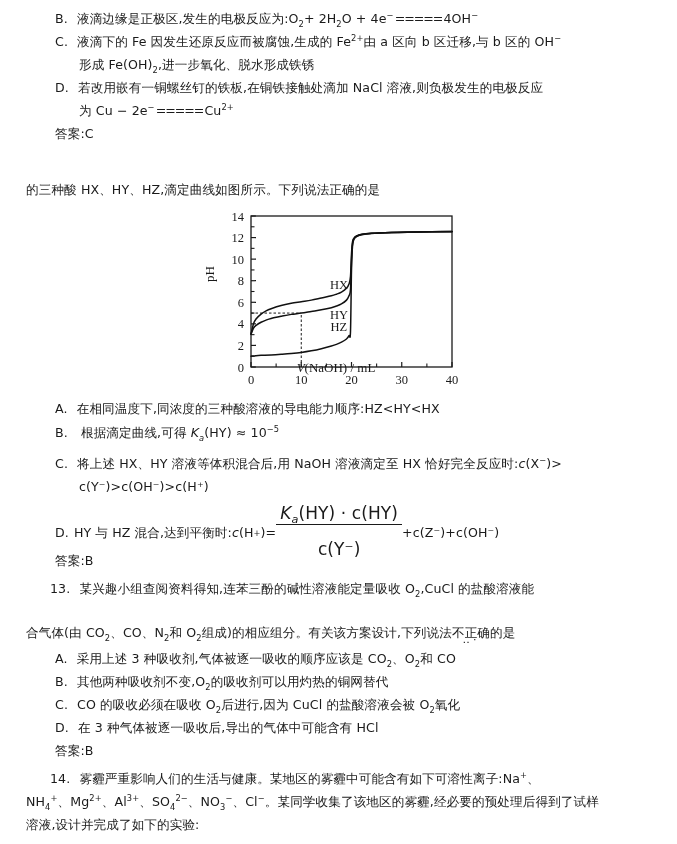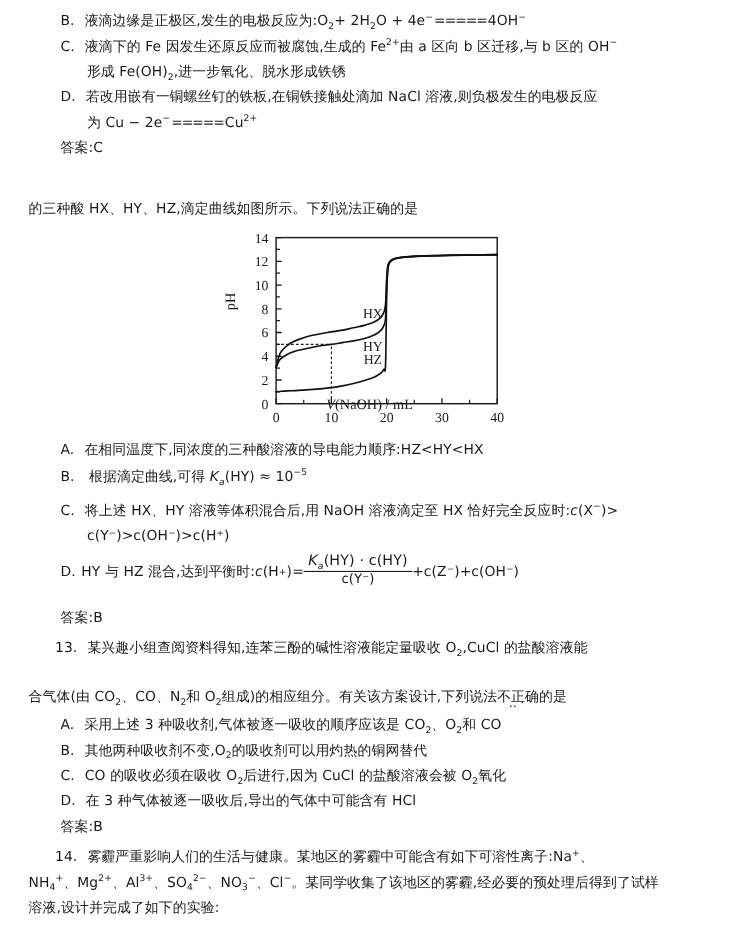--- a/index.html
+++ b/index.html
@@ -93,26 +93,27 @@
     vertical-align: middle;
     text-align: center;
     line-height: 1.15;
     position: relative;
     top: -1px;
   }
   .frac .num {
     display: block;
     padding: 0 4px 0px 4px;
     border-bottom: 1.1px solid #1a1a1a;
-    font-size: 13px;
+    font-size: 17px;
   }
   .frac .den {
     display: block;
     padding: 0px 4px 0 4px;
-    font-size: 12px;
+    font-size: 17px;
+    margin-top: 15px;
   }
 </style>
 </head>
 <body>
 
 <div class="page">
 
   <div class="line cn" style="left:55px; top:10px;">
     <span>B.</span>
     <span style="margin-left:5px;">液滴边缘是正极区,发生的电极反应为:O</span><sub>2</sub><span>+ 2H</span><sub>2</sub><span>O + 4e</span><sup>−</sup><span class="eqbar" style="margin:0 1px;">=====</span><span>4OH</span><sup>−</sup>

